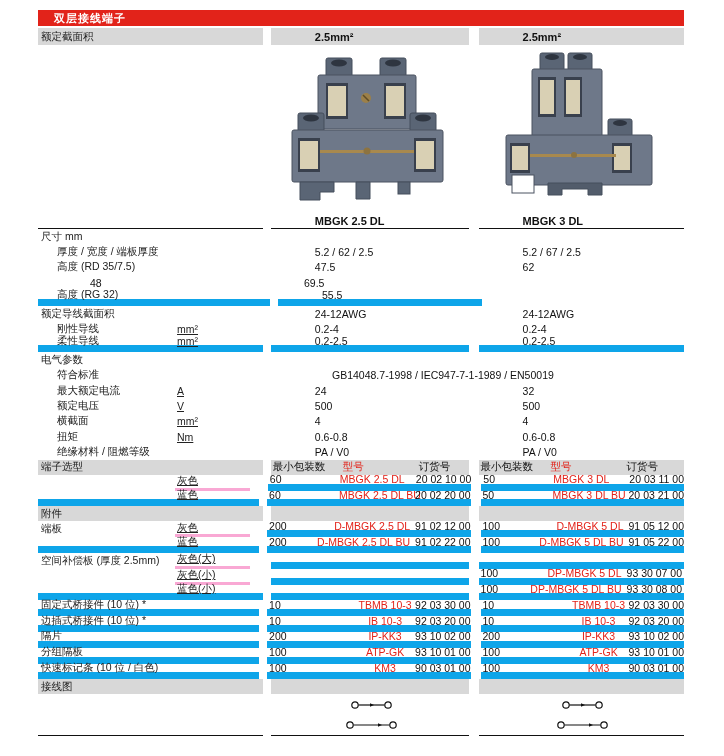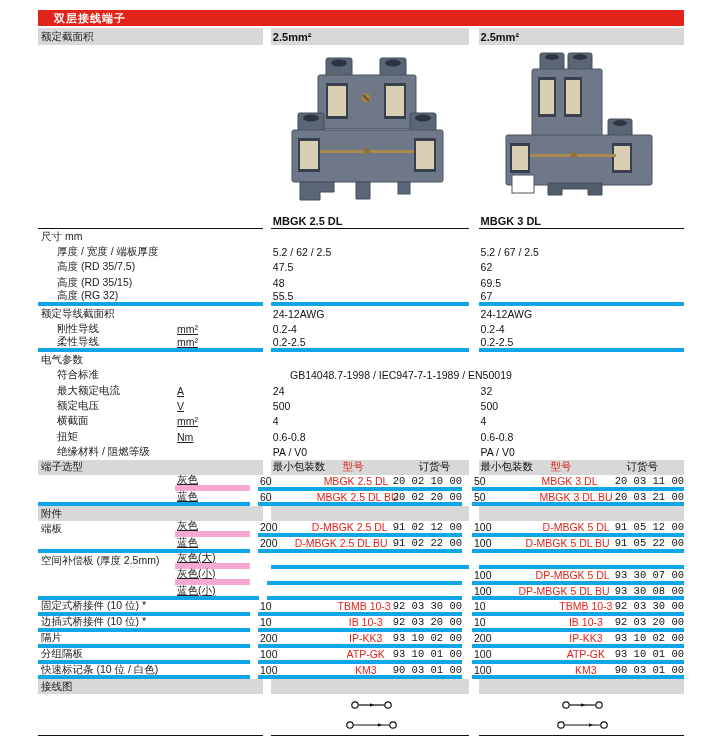--- a/index.html
+++ b/index.html
@@ -23,35 +23,35 @@
   .col1 { width:204px; }
   .col2 { width:212px; }
   .g8  { flex:0 0 8px; }
   .g10 { flex:0 0 10px; }
 
   .cell-label { width:137px; padding-left:3px; font-size:10.5px; white-space:nowrap; display:flex; align-items:center; }
   .cell-label.indent { padding-left:19px; }
   .cell-sub  { width:75px; padding-left:2px; font-size:10.5px; display:flex; align-items:center;text-decoration:underline; }
   .c-pack  { width:70px; padding-left:2px; }
   .c-model { width:76px; }
-  .c-order { flex:1; padding-left:2px;font-family:Liberation Mono, monospace; }
-  .c-span  { padding-left:2px; white-space:nowrap; }
+  .c-order { flex:1; padding-left:2px; }
+  .c-span  { padding-left:2px; white-space:nowrap;margin-left:42px; }
   .g-col > div { font-size:10.5px; color:#111; display:flex; align-items:center; white-space:nowrap; }
 
   .r-topband { height:17px; }
   .r-band { height:15px; }
   .r-spec { height:15.4px; }
   .r-part { height:15.8px; }
   .r-model { height:16px; }
   .r-wiring { height:42px; }
 
   .band { background:#d8d8d8; }
-  .bv  { border-bottom:4px solid #0ea5e9; }
+  .bv  { border-bottom:7px solid #0ea5e9; }
   .bv2 { border-bottom:1.5px solid #111; }
-  .cell-sub.bv { border-bottom:6px solid #f9a8d4; align-self:stretch; }
+  .cell-sub.bv { border-bottom:3px solid #f9a8d4; align-self:stretch; }
 
   .red { color:#e2231a !important;padding-left:20px; }
   .hdr { color:#3a3a3a; }
   .bold { font-weight:bold; font-size:11px !important; }
   .al-l { justify-content:flex-start; padding-left:2px; }
   .al-r { justify-content:flex-end; padding-right:3px; }
   .al-c { justify-content:center; }
   .model-name { color:#e2231a; font-weight:bold; font-size:11px !important; }
 
   .images-row { height:168px; position:relative; width:646px; }
@@ -188,46 +188,39 @@
         <div class="g8"></div>
         <div class="g-col col1">
           <div class="c-span">47.5</div>
         </div>
         <div class="g10"></div>
         <div class="g-col col2">
           <div class="c-span">62</div>
         </div>
       </div>
       <div class="row r-spec">
-        <div class="g-left">
-          <div class="cell-label indent">高度 (RD 35/15)</div>
-          <div class="cell-sub"></div>
-        </div>
         <div class="g8"></div>
         <div class="g-col col1">
           <div class="c-span">48</div>
         </div>
         <div class="g10"></div>
         <div class="g-col col2">
           <div class="c-span">69.5</div>
         </div>
       </div>
       <div class="row r-spec">
         <div class="g-left bv">
           <div class="cell-label indent">高度 (RG 32)</div>
           <div class="cell-sub"></div>
         </div>
         <div class="g8"></div>
         <div class="g-col col1 bv">
           <div class="c-span">55.5</div>
         </div>
         <div class="g10"></div>
-        <div class="g-col col2 bv">
-          <div class="c-span">67</div>
-        </div>
       </div>
       <div class="row r-spec">
         <div class="g-left">
           <div class="cell-label">额定导线截面积</div>
           <div class="cell-sub"></div>
         </div>
         <div class="g8"></div>
         <div class="g-col col1">
           <div class="c-span">24-12AWG</div>
         </div>

